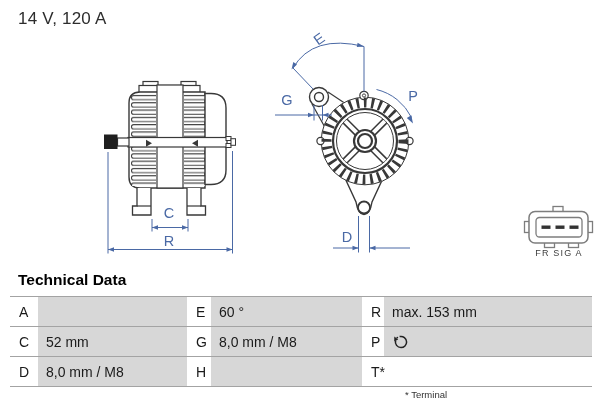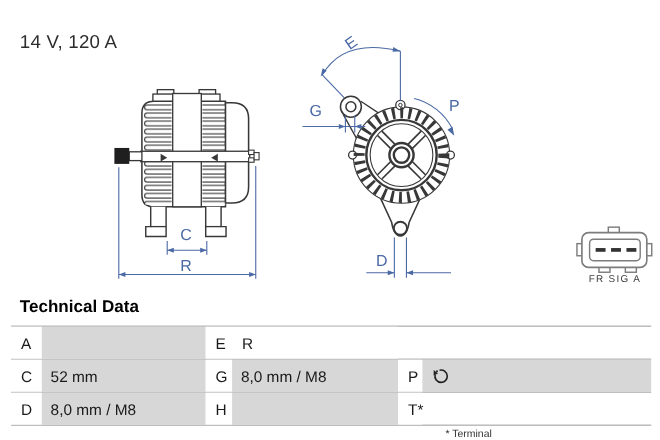--- a/index.html
+++ b/index.html
@@ -1,19 +1,19 @@
 <!DOCTYPE html>
 <html><head>
 <meta charset="utf-8">
 <style>
   html,body{margin:0;padding:0;background:#ffffff;}
   body{width:600px;height:400px;font-family:"Liberation Sans",sans-serif;}
   .stage{position:relative;width:600px;height:400px;overflow:hidden;background:#fff;}
 
-  .rating{position:absolute;left:18px;top:9px;font-size:17px;color:#2d2d2d;letter-spacing:.2px;margin-top:20px;}
+  .rating{position:absolute;left:18px;top:9px;font-size:17px;color:#2d2d2d;letter-spacing:.2px;}
 
   svg.drawing{position:absolute;left:0;top:0;}
   .dimtext{fill:#4a69a5;font-size:14.5px;font-family:"Liberation Sans",sans-serif;}
   .conntext{fill:#3c3c3c;font-size:9px;letter-spacing:1.2px;font-family:"Liberation Sans",sans-serif;}
 
   .tdh{position:absolute;left:18px;top:271px;font-size:15.5px;font-weight:bold;color:#000000;}
 
   .tbl{position:absolute;left:10px;top:296px;width:582px;border-top:1px solid #a3a3a3;}
   .trow{display:grid;grid-template-columns:28px 149px 24px 151px 22px 208px;height:29px;border-bottom:1px solid #a3a3a3;}
   .k{background:#fff;display:flex;align-items:center;padding-left:9px;font-size:14px;color:#1a1a1a;}
@@ -167,21 +167,23 @@
 
   <div class="rating">14 V, 120 A</div>
 
   <div class="tdh">Technical Data</div>
 
   <div class="tbl">
     <div class="trow">
       <div class="k">A</div>
       <div class="v"></div>
       <div class="k">E</div>
+      <div class="v">60 °</div>
       <div class="k">R</div>
+      <div class="v">max. 153 mm</div>
     </div>
     <div class="trow">
       <div class="k">C</div>
       <div class="v">52 mm</div>
       <div class="k">G</div>
       <div class="v">8,0 mm / M8</div>
       <div class="k">P</div>
       <div class="v">
         <svg width="18" height="19" viewBox="0 0 18 19">
           <path d="M3.6,8.55 A5.6,5.6 0 0 0 9,15.6 A5.6,5.6 0 0 0 14.6,10 A5.6,5.6 0 0 0 7.6,4.6" fill="none" stroke="#222" stroke-width="1.5"></path>

